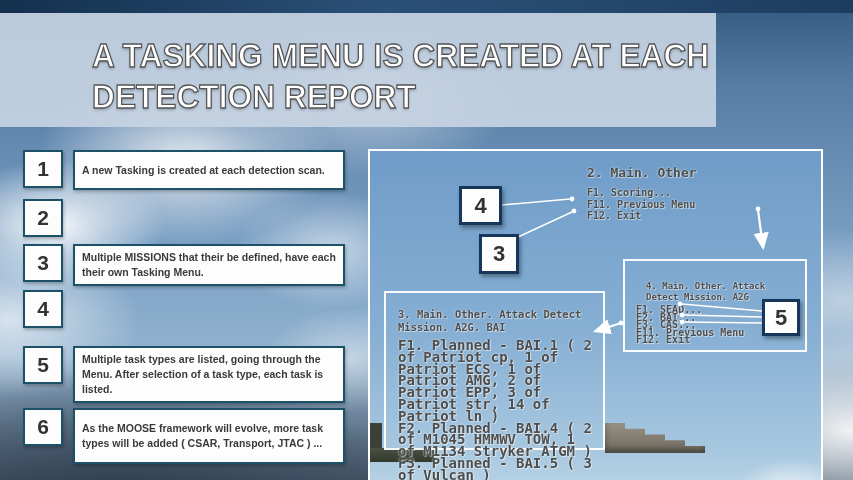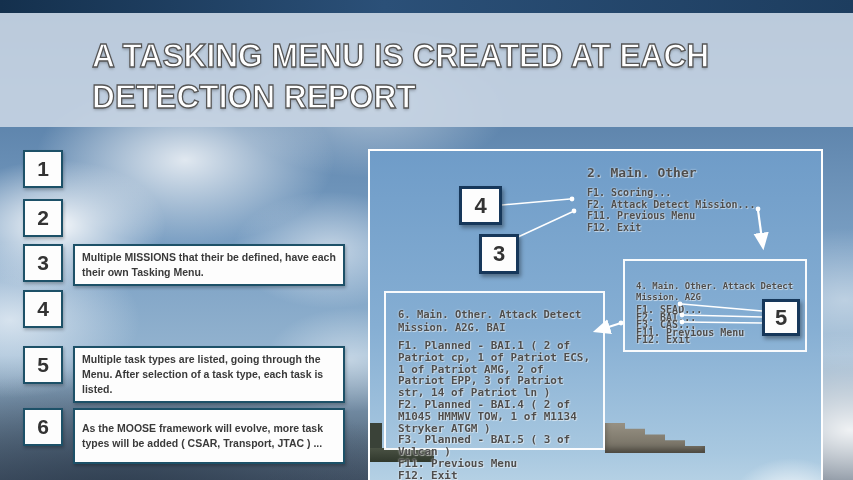--- a/index.html
+++ b/index.html
@@ -13,21 +13,21 @@
       radial-gradient(150px 90px at 330px 250px, rgba(255,255,255,.55), rgba(255,255,255,0) 65%),
       radial-gradient(220px 120px at 370px 100px, rgba(255,255,255,.5), rgba(255,255,255,0) 65%),
       radial-gradient(130px 80px at 350px 360px, rgba(255,255,255,.45), rgba(255,255,255,0) 65%),
       radial-gradient(260px 150px at 850px 430px, rgba(255,255,255,.9), rgba(255,255,255,0) 65%),
       radial-gradient(200px 110px at 845px 300px, rgba(255,255,255,.45), rgba(255,255,255,0) 65%),
       radial-gradient(420px 190px at 120px 500px, rgba(40,55,72,.75), rgba(40,55,72,0) 70%),
       radial-gradient(420px 150px at 550px 500px, rgba(60,72,86,.6), rgba(60,72,86,0) 70%),
       linear-gradient(180deg,#33597f 0%,#567da6 18%,#7ba0c4 52%,#93b3cf 74%,#5c7186 92%,#46566a 100%);}
   .top-strip{position:absolute;left:0;top:0;width:853px;height:13px;background:linear-gradient(90deg,#14304d,#2b5078 45%,#1d3d5f);}
   
-  .banner{position:absolute;left:0;top:13px;width:853px;height:114px;background:rgba(199,212,227,.92);}
+  .banner{position:absolute;left:0;top:13px;width:716px;height:114px;background:rgba(199,212,227,.92);}
   .title{position:absolute;left:92px;top:22px;font-size:33px;line-height:41px;font-weight:700;letter-spacing:0px;color:#fff;
     -webkit-text-stroke:1.3px #555;text-shadow:0 2px 3px rgba(0,0,0,.25);transform:scaleX(.96);transform-origin:left top;white-space:nowrap;}
   
   .step-row{position:absolute;left:23px;display:flex;align-items:flex-start;}
   .num-box{width:36px;min-height:34px;background:#fdfdfd;border:2px solid #1d5168;display:flex;align-items:center;justify-content:center;
     font-size:21px;font-weight:700;color:#333;box-shadow:1px 2px 3px rgba(0,0,0,.25);flex:0 0 auto;}
   .txt-box{margin-left:10px;width:254px;background:#fdfdfd;border:2px solid #1d5168;color:#3a3a3a;font-weight:700;
     font-size:10.5px;line-height:15px;padding:4px 7px;display:flex;align-items:center;box-shadow:1px 2px 3px rgba(0,0,0,.25);}
   .r1{top:150px}.r2{top:199px}.r3{top:244px}.r4{top:290px}.r5{top:346px}.r6{top:408px}
   .r1 .txt-box{min-height:28px}.r2 .txt-box{min-height:28px}.r3 .txt-box{min-height:26px}
@@ -45,25 +45,25 @@
     box-shadow:inset 0 -4px 6px rgba(0,0,0,.35);}
   .stones-left-a{position:absolute;left:0;top:272px;width:12px;height:39px;background:#3a4238;}
   .stones-left-b{position:absolute;left:0;top:297px;width:64px;height:14px;background:linear-gradient(180deg,#4a5244,#30382c);}
   
   .gm{font-family:"DejaVu Sans Mono",monospace;font-weight:700;color:#4d4d4d;text-shadow:0 0 2px rgba(255,255,255,.85),1px 1px 0 rgba(255,255,255,.4);}
   .main-menu{position:absolute;left:217px;top:14px;}
   .main-menu .menu-header{font-size:13px;line-height:15px;margin-bottom:7px;}
   .main-menu .menu-line{font-size:10px;line-height:11.7px;white-space:nowrap;}
   .menu-box{position:absolute;border:2px solid rgba(255,255,255,.95);box-sizing:border-box;}
   .a2g-box{left:253px;top:108px;width:184px;height:93px;padding:20px 10px 0 11px;}
-  .a2g-box .menu-header{font-size:9px;line-height:10.5px;margin-bottom:4px;}
+  .a2g-box .menu-header{font-size:9px;line-height:10.5px;margin-bottom:4px;margin-left:10px;}
   .a2g-box .menu-line{font-size:10px;line-height:7.5px;white-space:nowrap;}
   .bai-box{left:14px;top:140px;width:221px;height:159px;padding:15px 8px 0 12px;}
   .bai-box .menu-header{font-size:10.5px;line-height:12.5px;margin-bottom:7px;}
-  .bai-box .menu-line{font-size:11px;line-height:11.8px;}
+  .bai-box .menu-line{font-size:14px;line-height:11.8px;}
   
   .callout{position:absolute;background:#fdfdfd;border:3px solid #16375a;box-sizing:border-box;display:flex;align-items:center;justify-content:center;
     font-size:22px;font-weight:700;color:#333;box-shadow:2px 3px 4px rgba(0,0,0,.35);z-index:6;}
   .c4{left:89px;top:35px;width:43px;height:39px;}
   .c3{left:109px;top:83px;width:40px;height:40px;}
   .c5{left:392px;top:148px;width:38px;height:37px;}
   .connectors{position:absolute;left:0;top:0;z-index:5;pointer-events:none;}
 </style>
 </head>
 <body>
@@ -74,20 +74,23 @@
 
   <div class="banner">
     <div class="title">
       <div>A TASKING MENU IS CREATED AT EACH</div>
       <div>DETECTION REPORT</div>
     </div>
   </div>
 
   <div class="step-row r1">
     <div class="num-box">1</div>
+    <div class="txt-box">
+        <span>A new Tasking is created at each detection scan.</span>
+      </div>
   </div>
   <div class="step-row r2">
     <div class="num-box">2</div>
   </div>
   <div class="step-row r3">
     <div class="num-box">3</div>
     <div class="txt-box">
         <span>Multiple MISSIONS that their be defined, have each their own Tasking Menu.</span>
       </div>
   </div>
@@ -112,39 +115,38 @@
     <div class="mountains"></div>
     <div class="field"></div>
     <div class="pyramid"></div>
     <div class="stones-left-a"></div>
     <div class="stones-left-b"></div>
 
     <div class="main-menu gm">
       <div class="menu-header">2. Main. Other</div>
       <div>
           <div class="menu-line">F1. Scoring...</div>
-          <div class="menu-line">F2. Attack Detect Mission...</div>
           <div class="menu-line">F11. Previous Menu</div>
           <div class="menu-line">F12. Exit</div>
         </div>
     </div>
 
     <div class="menu-box a2g-box gm">
       <div class="menu-header">4. Main. Other. Attack Detect Mission. A2G</div>
       <div>
           <div class="menu-line">F1. SEAD...</div>
           <div class="menu-line">F2. BAI...</div>
           <div class="menu-line">F3. CAS...</div>
           <div class="menu-line">F11. Previous Menu</div>
           <div class="menu-line">F12. Exit</div>
         </div>
     </div>
 
     <div class="menu-box bai-box gm">
-      <div class="menu-header">6. Main. Other. Attack Detect Mission. A2G. BAI</div>
+      <div class="menu-header">3. Main. Other. Attack Detect Mission. A2G. BAI</div>
       <div>
           <div class="menu-line">F1. Planned - BAI.1 ( 2 of Patriot cp, 1 of Patriot ECS, 1 of Patriot AMG, 2 of Patriot EPP, 3 of Patriot str, 14 of Patriot ln )</div>
           <div class="menu-line">F2. Planned - BAI.4 ( 2 of M1045 HMMWV TOW, 1 of M1134 Stryker ATGM )</div>
           <div class="menu-line">F3. Planned - BAI.5 ( 3 of Vulcan )</div>
           <div class="menu-line">F11. Previous Menu</div>
           <div class="menu-line">F12. Exit</div>
         </div>
     </div>
 
     <svg class="connectors" width="455" height="311" viewBox="0 0 455 311">

